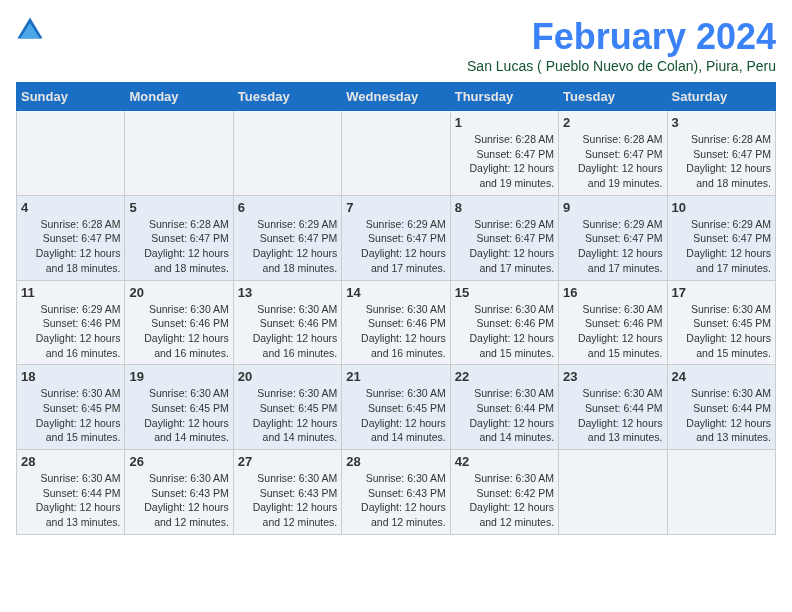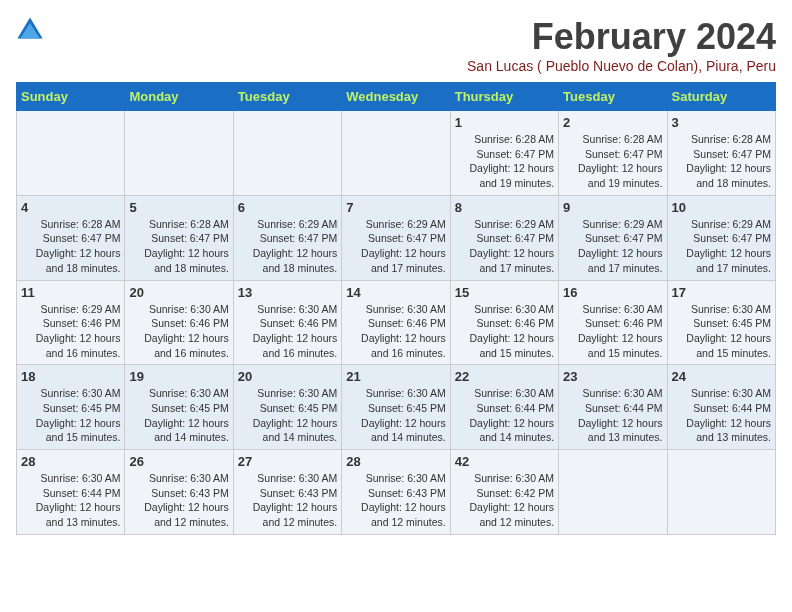--- a/index.html
+++ b/index.html
@@ -33,34 +33,34 @@
     .logo-icon {
       width: 28px;
       height: 28px;
     }
     .title-block {
       text-align: right;
     }
     .main-title {
       font-size: 36px;
       font-weight: bold;
-      color: #404040;
+      color: #3b82f6;
     }
     .subtitle {
       font-size: 14px;
-      color: #7f1d1d;
+      color: #14532d;
     }
     table {
       width: 100%;
       border-collapse: collapse;
       font-size: 11px;
     }
     thead tr th {
       background-color: #1a6fc4;
-      color: #bef264;
+      color: #e5e5e5;
       padding: 6px 4px;
       text-align: left;
       font-size: 13px;
       border: 1px solid #1a6fc4;
     }
     tbody tr td {
       border: 1px solid #ccc;
       padding: 4px;
       vertical-align: top;
       width: 108px;

